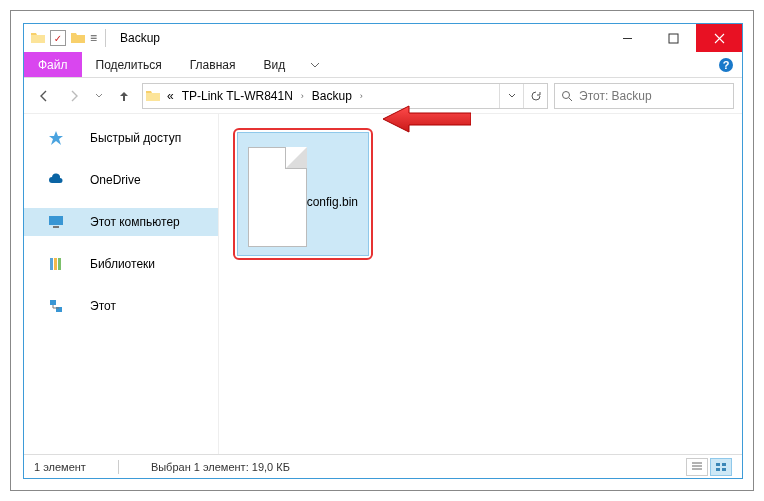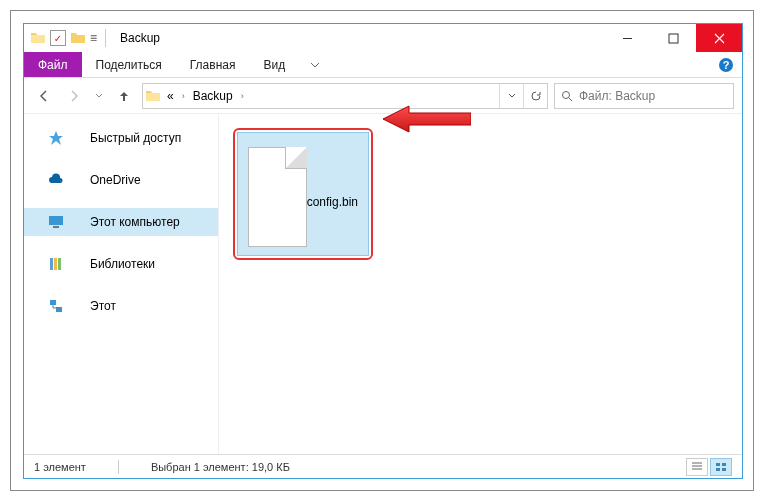--- a/index.html
+++ b/index.html
@@ -11,21 +11,21 @@
 .title-left svg, .title-left .tic { width: 16px; height: 16px; }
 .tic { background: #fff; border: 1px solid #999; display: flex; align-items: center; justify-content: center; font-size: 10px; color: #c22; }
 .tb-divider { width: 1px; height: 18px; background: #ccc; margin: 0 4px; }
 .windowtitle { font-size: 12px; margin-left: 6px; }
 .win-controls { margin-left: auto; display: flex; }
 .wbtn { width: 46px; height: 28px; display: flex; align-items: center; justify-content: center; }
 .wbtn.close { background: #e81123; }
 .wbtn svg { width: 11px; height: 11px; }
 .ribbon-tabs { height: 26px; display: flex; align-items: stretch; border-bottom: 1px solid #ddd; font-size: 12px; }
 .rtab { padding: 0 14px; display: flex; align-items: center; color: #222; }
-.rtab.file { background: #a21caf; color: #fff; }
+.rtab.file { background: #d946ef; color: #fff; }
 .ribbon-help { margin-left: auto; width: 32px; display: flex; align-items: center; justify-content: center; color: #1979ca; }
 .chev { width: 32px; display: flex; align-items: center; justify-content: center; color: #666; }
 .addressrow { height: 36px; display: flex; align-items: center; gap: 6px; padding: 4px 8px; border-bottom: 1px solid #eee; }
 .navbtn { width: 24px; height: 24px; display: flex; align-items: center; justify-content: center; color: #888; }
 .navbtn.enabled { color: #222; }
 .addrbar { flex: 1; height: 26px; border: 1px solid #ccc; display: flex; align-items: center; position: relative; }
 .addrbar .seg { display: flex; align-items: center; font-size: 12px; padding: 0 4px; height: 100%; }
 .addrbar .car { color: #666; font-size: 9px; padding: 0 4px; }
 .addrbar .fbox { width: 20px; display: flex; justify-content: center; }
 .addrbar-controls { margin-left: auto; display: flex; }
@@ -132,20 +132,21 @@
         </div>
 
     <div class="addrbar">
       <div class="fbox">
             <svg width="16" height="16" viewBox="0 0 16 16">
               <path fill="#f8d06b" d="M1 3h5l1 2h8v8H1z"></path>
               <path fill="#fce49a" d="M1 5h14v8H1z"></path>
             </svg>
           </div>
       <span class="seg">«</span>
+      <span class="seg">TP-Link TL-WR841N</span>
       <span class="car">›</span>
       <span class="seg">Backup</span>
       <span class="car">›</span>
       <div class="addrbar-controls">
         <div class="abc">
               <svg width="8" height="8" viewBox="0 0 8 8">
                 <path d="M1 2l3 3 3-3" fill="none" stroke="#555"></path>
               </svg>
             </div>
         <div class="abc">
@@ -155,21 +156,21 @@
               </svg>
             </div>
       </div>
     </div>
 
     <div class="searchbox">
       <svg viewBox="0 0 12 12">
             <circle cx="5" cy="5" r="3.5" fill="none" stroke="#666"></circle>
             <path d="M8 8l3 3" stroke="#666"></path>
           </svg>
-      <span>Файл: Backup</span>
+      <span>Этот: Backup</span>
     </div>
   </div>
 
   <div class="body">
     <div class="nav">
       <div class="navitem">
         <svg viewBox="0 0 16 16">
               <path fill="#4aa3df" d="M8 1l2 5h5l-4 3 2 6-5-4-5 4 2-6-4-3h5z"></path>
             </svg>
         <span>Быстрый доступ</span>

